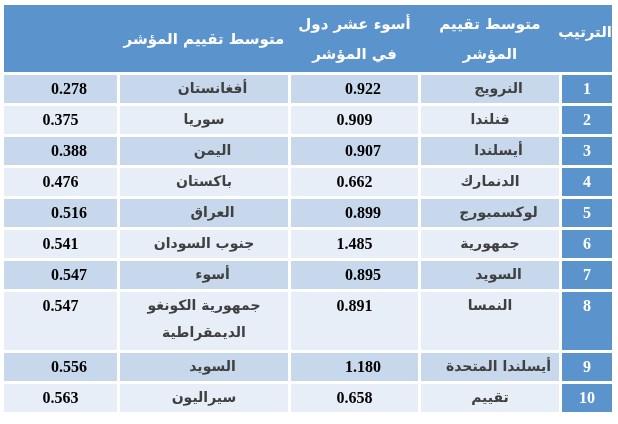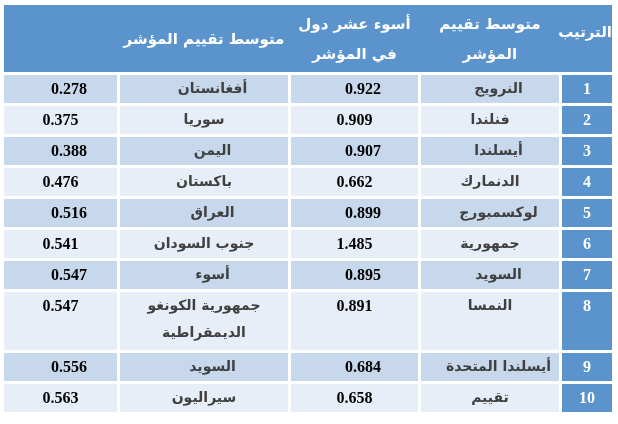--- a/index.html
+++ b/index.html
@@ -156,21 +156,21 @@
         <div class="c rk">8</div>
         <div class="c even ar">النمسا</div>
         <div class="c even num">0.891</div>
         <div class="c even ar">جمهورية الكونغو الديمقراطية</div>
         <div class="c even num">0.547</div>
       </div>
 
       <div class="row">
         <div class="c rk">9</div>
         <div class="c odd ar">أيسلندا المتحدة</div>
-        <div class="c odd num">0.684</div>
+        <div class="c odd num">1.180</div>
         <div class="c odd ar">السويد</div>
         <div class="c odd num">0.556</div>
       </div>
 
       <div class="row">
         <div class="c rk">10</div>
         <div class="c even ar">تقييم</div>
         <div class="c even num">0.658</div>
         <div class="c even ar">سيراليون</div>
         <div class="c even num">0.563</div>

